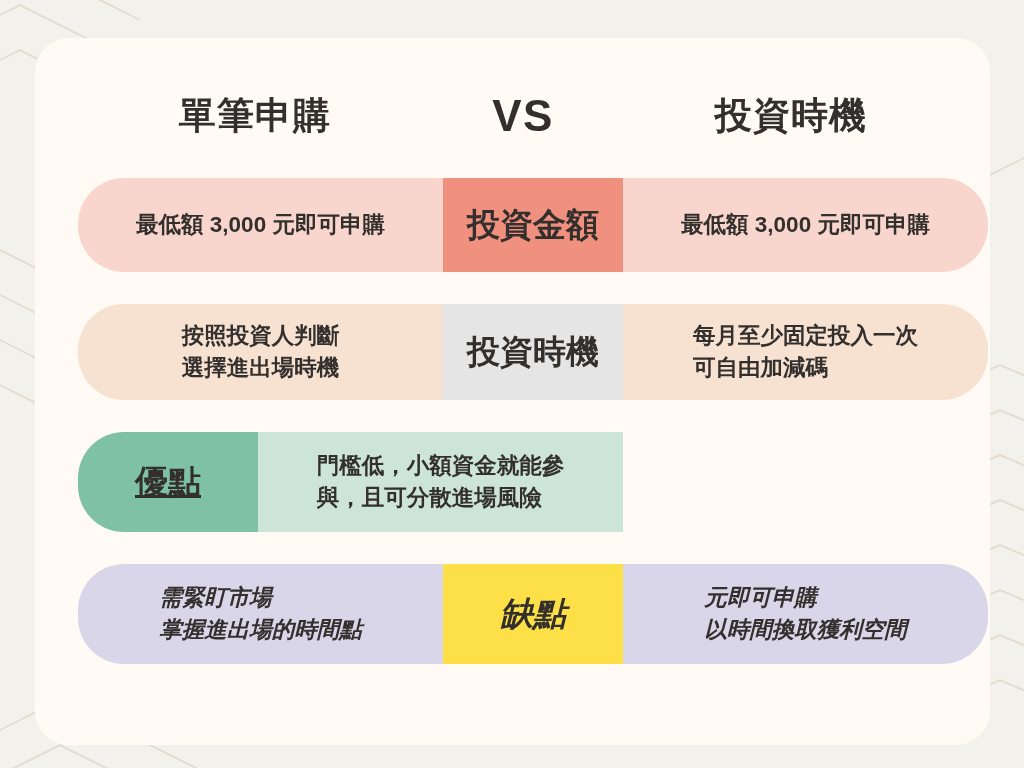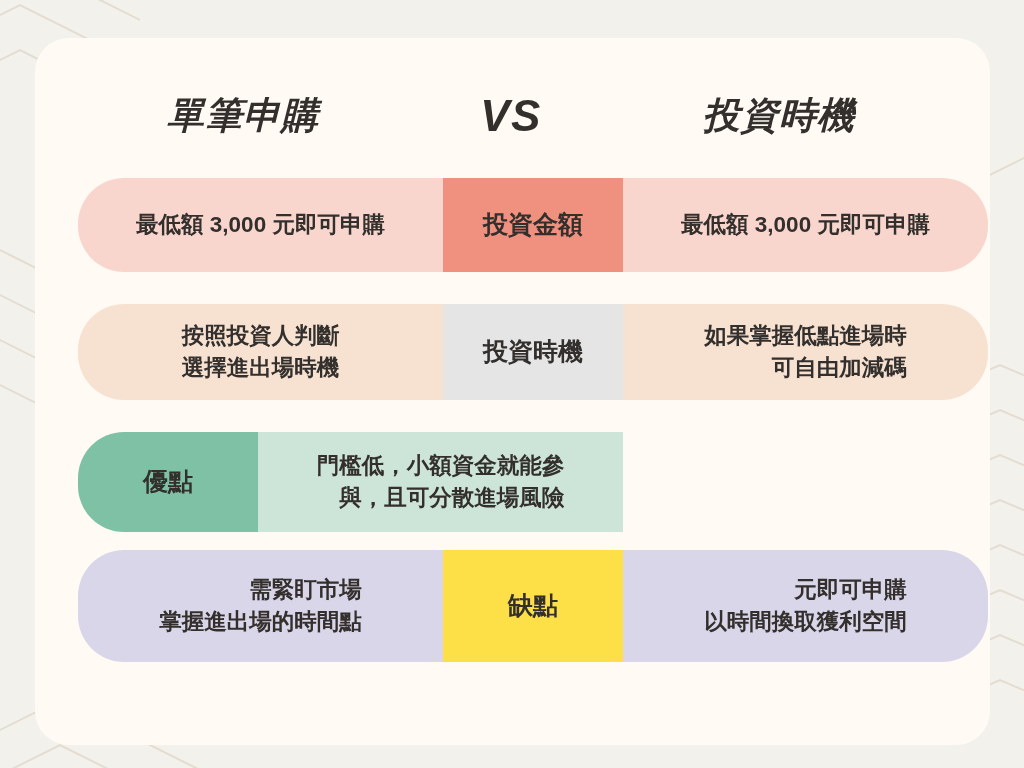--- a/index.html
+++ b/index.html
@@ -34,25 +34,24 @@
     height: 707px;
     background: #fffbf4;
     border-radius: 34px;
     z-index: 1;
     overflow: hidden;
   }
 
   
   #header-row {
     position: absolute;
-    left: 0;
+    left: 12px;
     top: 40px;
     width: 955px;
     height: 76px;
-    font-style: italic;
   }
 
   .head-cell {
     position: absolute;
     top: 0;
     height: 76px;
     display: flex;
     align-items: center;
     justify-content: center;
     color: #332f2d;
@@ -75,52 +74,52 @@
     width: 910px;
     display: flex;
     align-items: stretch;
     border-radius: 46px;
     overflow: hidden;
   }
 
   #row-0 { top: 140px; height: 94px; }
   #row-1 { top: 266px; height: 96px; }
   #row-2 { top: 394px; height: 100px; }
-  #row-3 { top: 512px; height: 112px; }
+  #row-3 { top: 526px; height: 100px; font-style: italic; }
 
   .cell {
     display: flex;
     align-items: center;
     justify-content: center;
-    text-align: right;
+    text-align: left;
     color: #332f2d;
     line-height: 1.42;
     padding: 0 14px;
     white-space: pre-line;
   }
 
   .cell.side {
     flex: 0 0 365px;
     font-size: 22.5px;
     font-weight: bold;
   }
 
   .cell.mid {
     flex: 0 0 180px;
-    font-size: 25px;
+    font-size: 33px;
     font-weight: bold;
   }
 
   
   .tone-0 .side { background: #f9d6cd; }
   .tone-0 .mid  { background: #f0907f; }
   .tone-1 .side { background: #f7e2d2; }
   .tone-1 .mid  { background: #e5e5e5; }
   .tone-2 .side { background: #cde5d8; }
-  .tone-2 .mid  { background: #7fc1a5; }
+  .tone-2 .mid  { background: #7fc1a5; text-decoration: underline; }
   .tone-3 .side { background: #dad6e9; }
   .tone-3 .mid  { background: #fde047; }
 </style>
 </head>
 <body>
 
 <svg id="bg-decor" width="1024" height="768" viewBox="0 0 1024 768" aria-hidden="true">
   <defs>
     <clipPath id="clip-tl">
         <rect x="0" y="0" width="140" height="420"></rect>
@@ -184,21 +183,21 @@
   <div class="row tone-0" id="row-0">
     <div class="cell side">最低額 3,000 元即可申購</div>
     <div class="cell mid">投資金額</div>
     <div class="cell side">最低額 3,000 元即可申購</div>
   </div>
 
   <div class="row tone-1" id="row-1">
     <div class="cell side">按照投資人判斷
 選擇進出場時機</div>
     <div class="cell mid">投資時機</div>
-    <div class="cell side">如果掌握低點進場時
+    <div class="cell side">每月至少固定投入一次
 可自由加減碼</div>
   </div>
 
   <div class="row tone-2" id="row-2">
     <div class="cell mid">優點</div>
     <div class="cell side">門檻低，小額資金就能參
 與，且可分散進場風險</div>
   </div>
 
   <div class="row tone-3" id="row-3">

